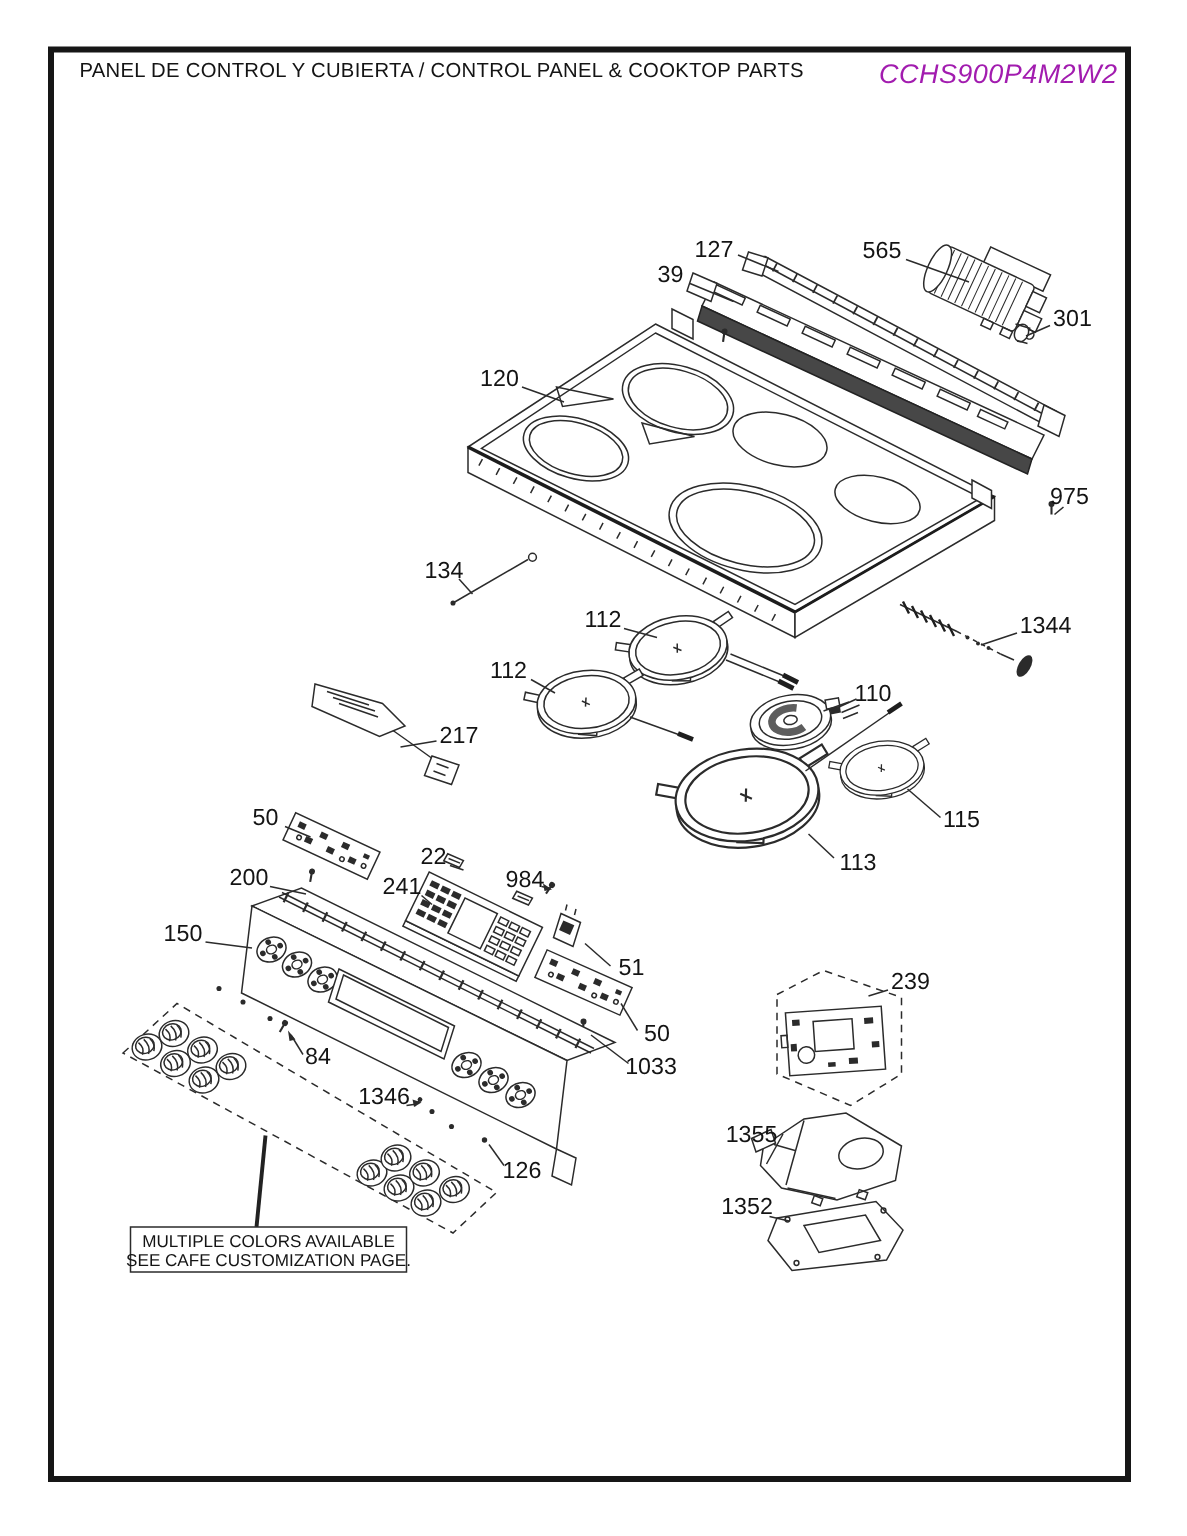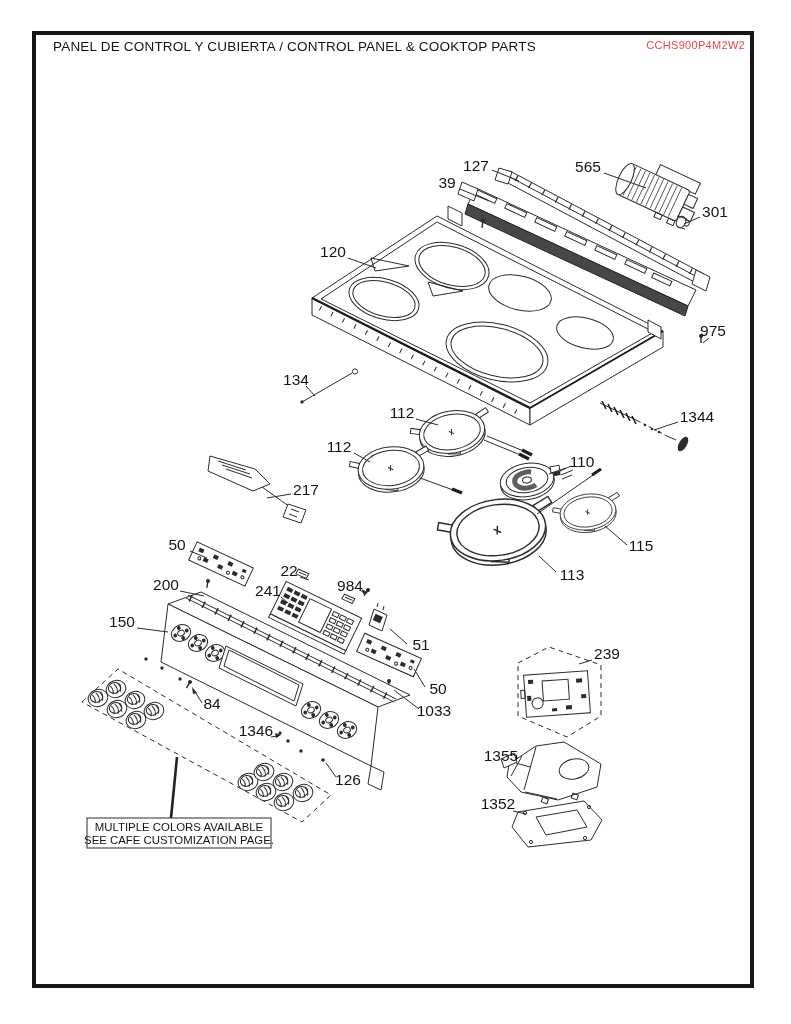--- a/index.html
+++ b/index.html
@@ -1,19 +1,19 @@
 <!DOCTYPE html>
 <html><head>
 <meta charset="utf-8">
 <style>
   html,body{margin:0;padding:0;background:#fff;}
   body{width:791px;height:1024px;position:relative;font-family:"Liberation Sans",sans-serif;overflow:hidden;}
   .frame{position:absolute;left:32px;top:31px;width:722px;height:957px;border:4px solid #161616;background:#fff;box-sizing:border-box;}
   .hdr-title{position:absolute;left:53px;top:39px;font-size:13.5px;color:#141414;letter-spacing:.2px;white-space:nowrap;}
-  .hdr-model{position:absolute;right:46px;top:39px;font-size:11px;color:#ef4444;letter-spacing:.3px;white-space:nowrap;}
+  .hdr-model{position:absolute;right:46px;top:39px;font-size:18px;color:#a21caf;letter-spacing:.3px;white-space:nowrap;font-style:italic;}
   svg.diagram{position:absolute;left:0;top:0;}
   .ln{fill:none;stroke:#2b2b2b;stroke-width:1;}
   .fw{fill:#ffffff;stroke:#2b2b2b;stroke-width:1;}
   .fd{fill:#2b2b2b;stroke:none;}
   .dk{fill:#474747;stroke:#222;stroke-width:1;}
   .dashed{stroke-dasharray:5 4;}
   .callout{font-size:15.5px;fill:#141414;}
   .notetext{font-size:11.4px;fill:#141414;text-anchor:middle;}
   .leader{stroke:#2b2b2b;stroke-width:1;fill:none;}
 </style>

